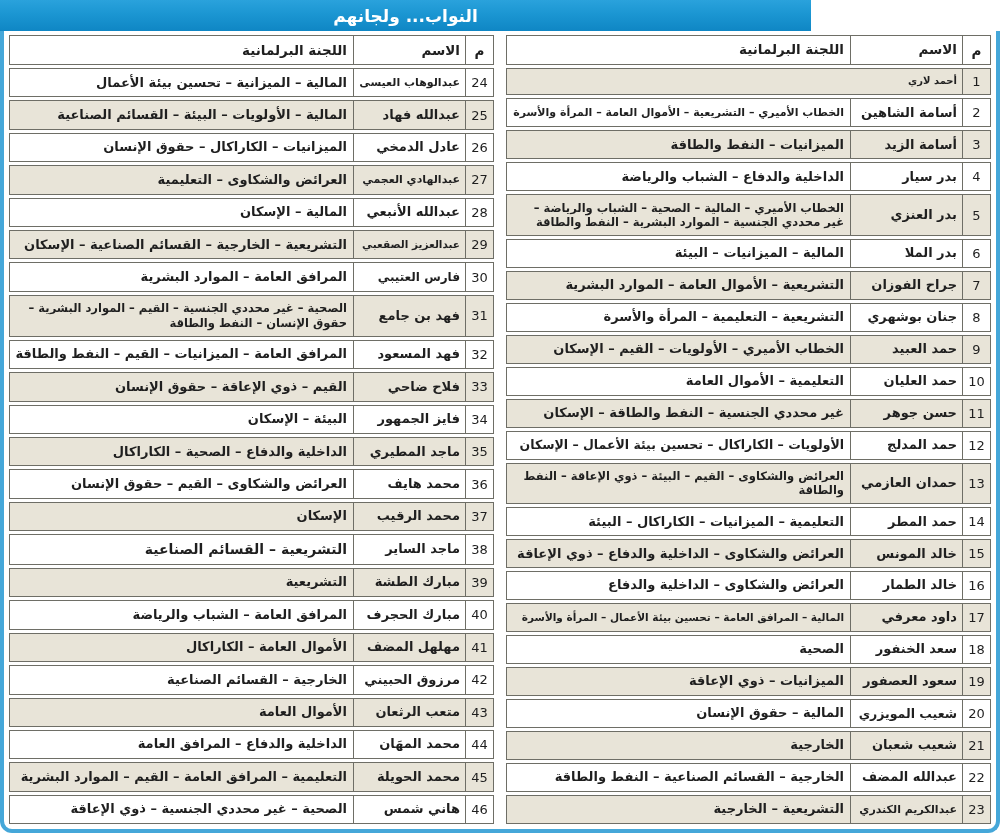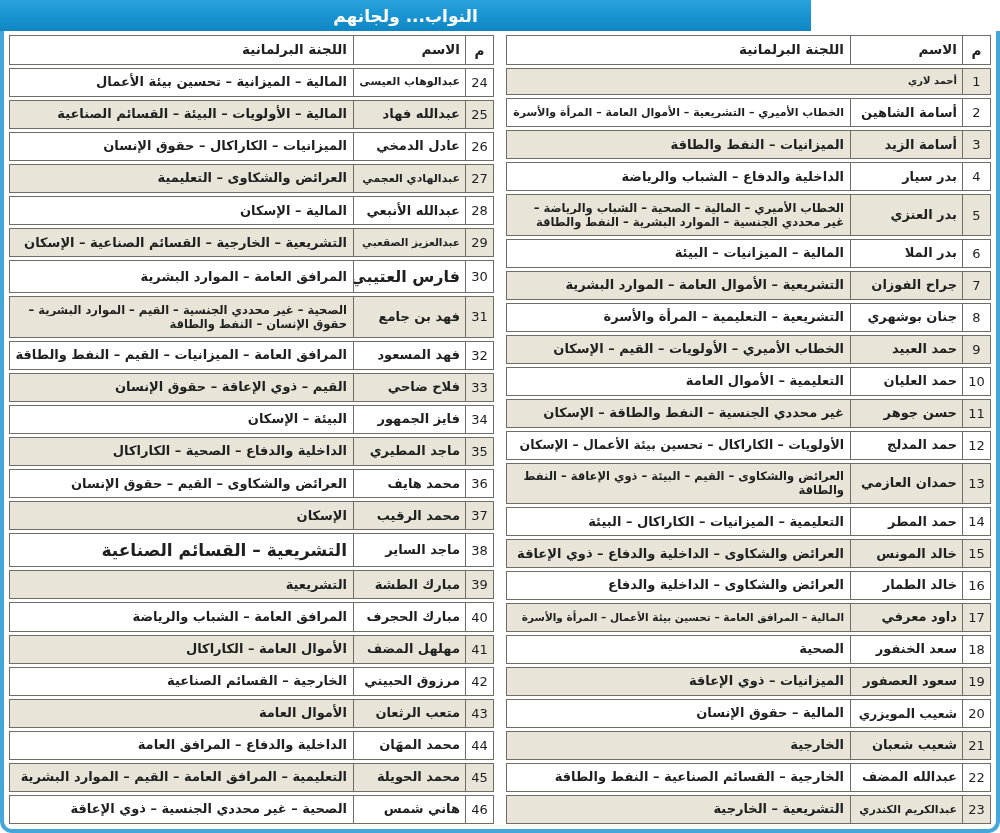--- a/index.html
+++ b/index.html
@@ -398,21 +398,21 @@
           </div>
     <div class="cell c-comm">
             <span class="fit" style="font-size: 13px;">التشريعية – الخارجية – القسائم الصناعية – الإسكان</span>
           </div>
   </div>
         <div class="m-row">
     <div class="cell c-num">
             <span>30</span>
           </div>
     <div class="cell c-name">
-            <span class="fit" style="font-size: 16px;">فارس العتيبي</span>
+            <span class="fit" style="font-size: 12px;">فارس العتيبي</span>
           </div>
     <div class="cell c-comm">
             <span class="fit" style="font-size: 13px;">المرافق العامة – الموارد البشرية</span>
           </div>
   </div>
         <div class="m-row shade">
     <div class="cell c-num">
             <span>31</span>
           </div>
     <div class="cell c-name">
@@ -489,21 +489,21 @@
           </div>
   </div>
         <div class="m-row">
     <div class="cell c-num">
             <span>38</span>
           </div>
     <div class="cell c-name">
             <span class="fit" style="font-size: 13px;">ماجد الساير</span>
           </div>
     <div class="cell c-comm">
-            <span class="fit" style="font-size: 17px;">التشريعية – القسائم الصناعية</span>
+            <span class="fit" style="font-size: 14px;">التشريعية – القسائم الصناعية</span>
           </div>
   </div>
         <div class="m-row shade">
     <div class="cell c-num">
             <span>39</span>
           </div>
     <div class="cell c-name">
             <span class="fit" style="font-size: 13px;">مبارك الطشة</span>
           </div>
     <div class="cell c-comm">

